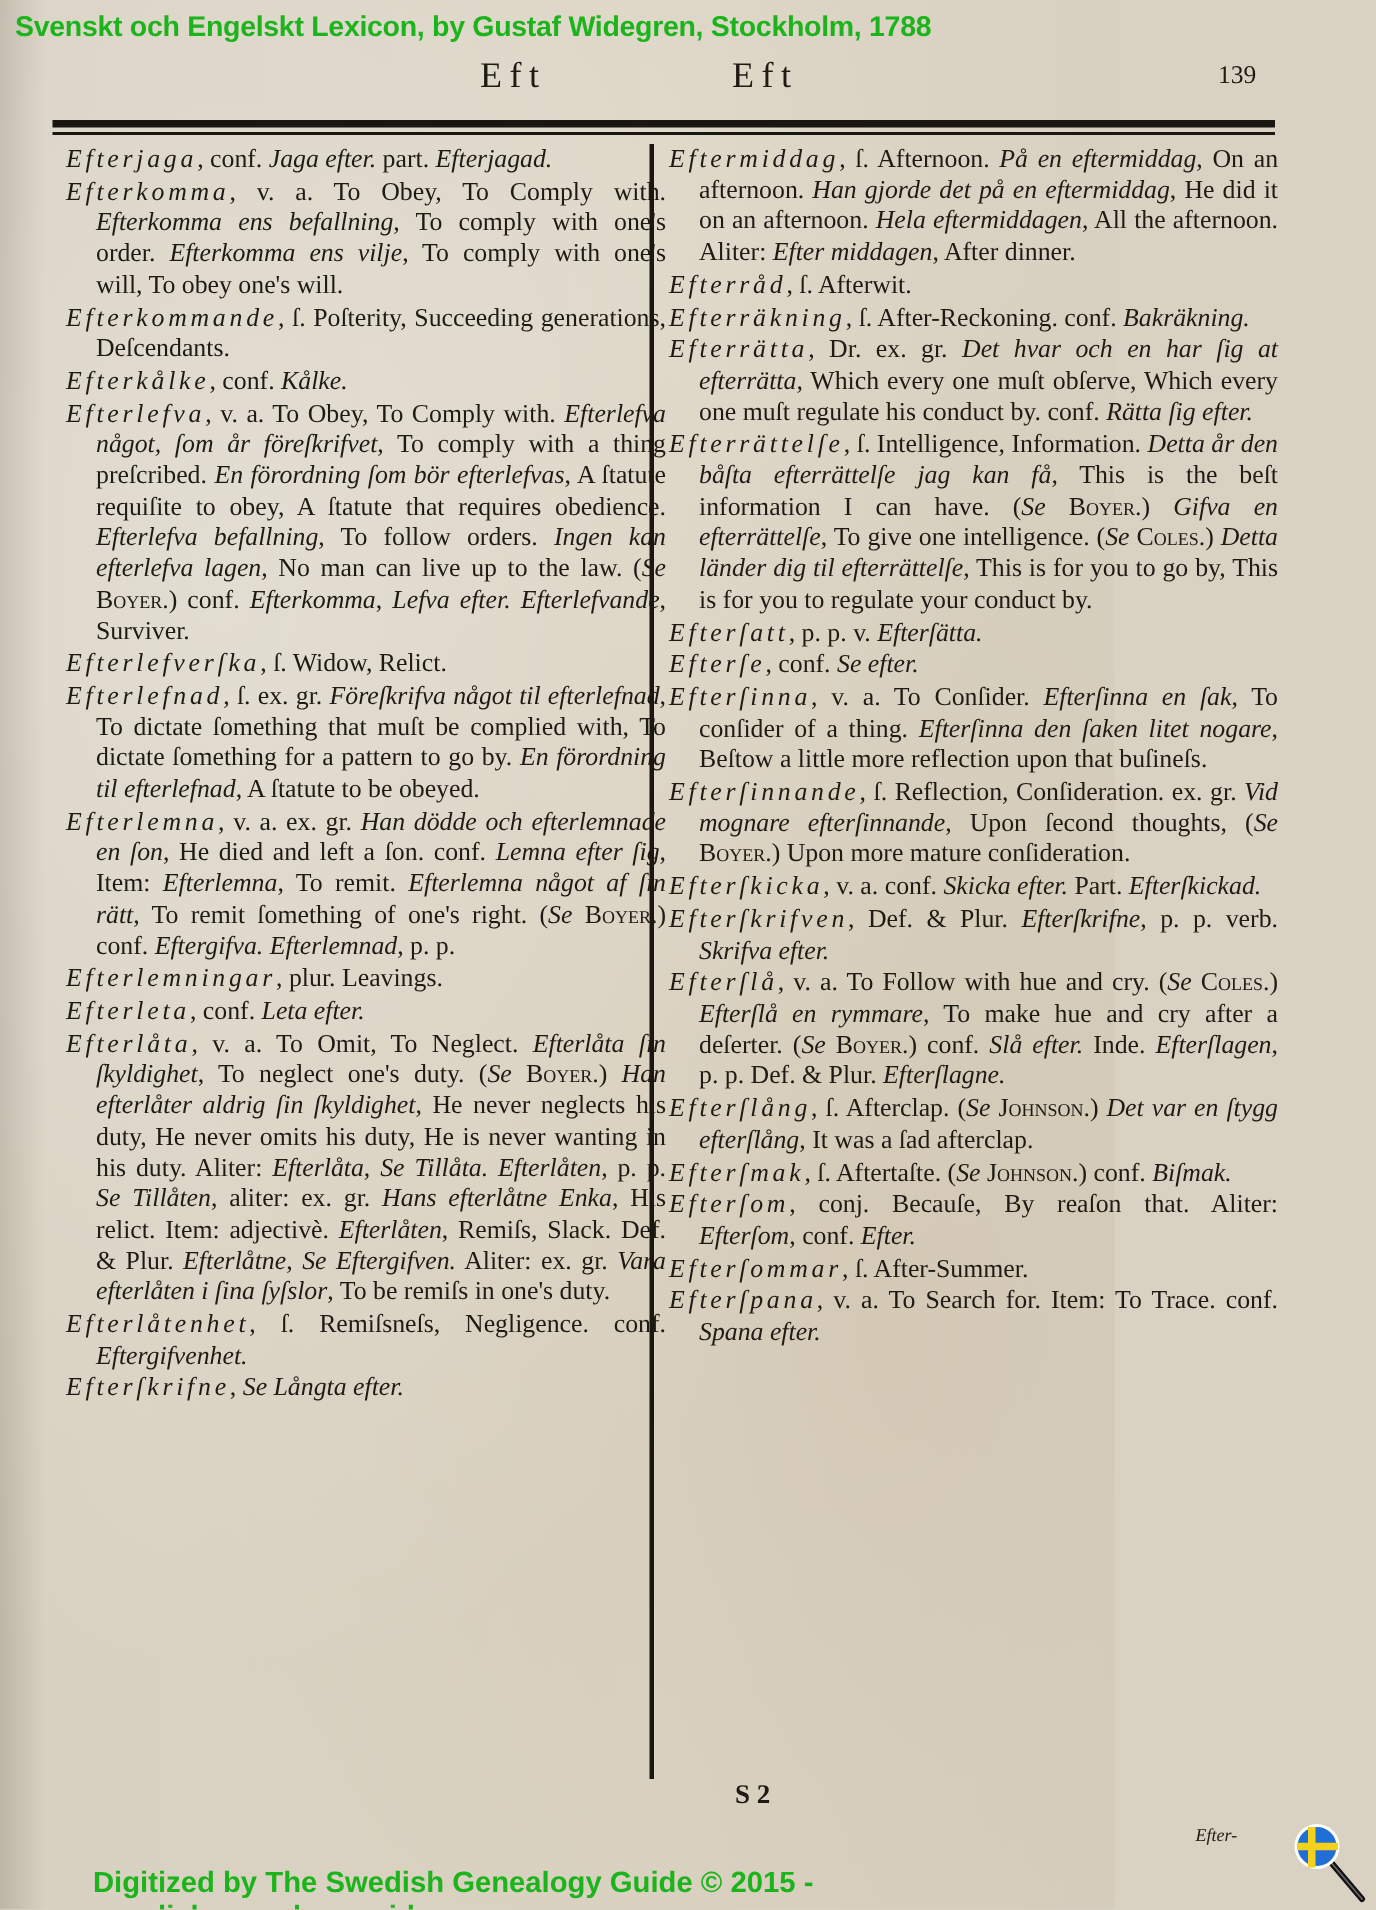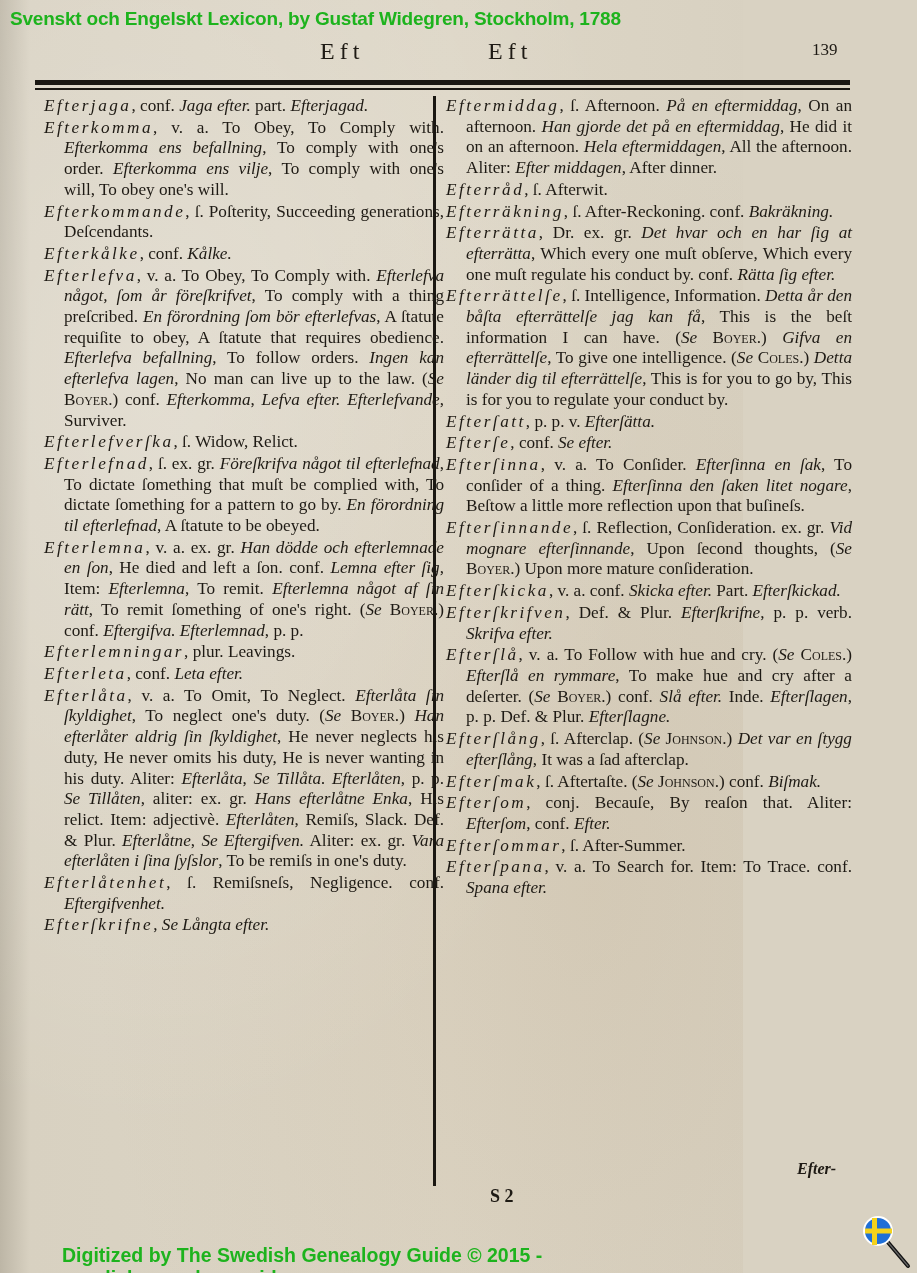--- a/index.html
+++ b/index.html
@@ -45,21 +45,21 @@
     .col.right { left: 446px; width: 406px; }
     .entry {
       margin: 0 0 1px 0;
       padding-left: 20px; text-indent: -20px;
       text-align: justify;
     }
     .hw { font-style: italic; letter-spacing: 2.5px; }
     .it { font-style: italic; }
     .sc { font-variant: small-caps; }
     .footer-sig { position: absolute; left: 490px; top: 1186px; font-size: 18px; font-weight: bold; }
-    .footer-catch { position: absolute; left: 797px; top: 1160px; font-size: 16px; font-style: italic; font-weight: bold; }
+    .footer-catch { position: absolute; left: 797px; top: 1216px; font-size: 12px; font-style: italic; }
     .banner-bottom {
       position: absolute; left: 62px; top: 1244px;
       font-family: "Liberation Sans", sans-serif;
       font-size: 19.5px; color: #1db31d; font-weight: bold;
     }
     .logo { position: absolute; left: 862px; top: 1214px; width: 52px; height: 56px; }
   </style>
 </head>
 <body>
 

